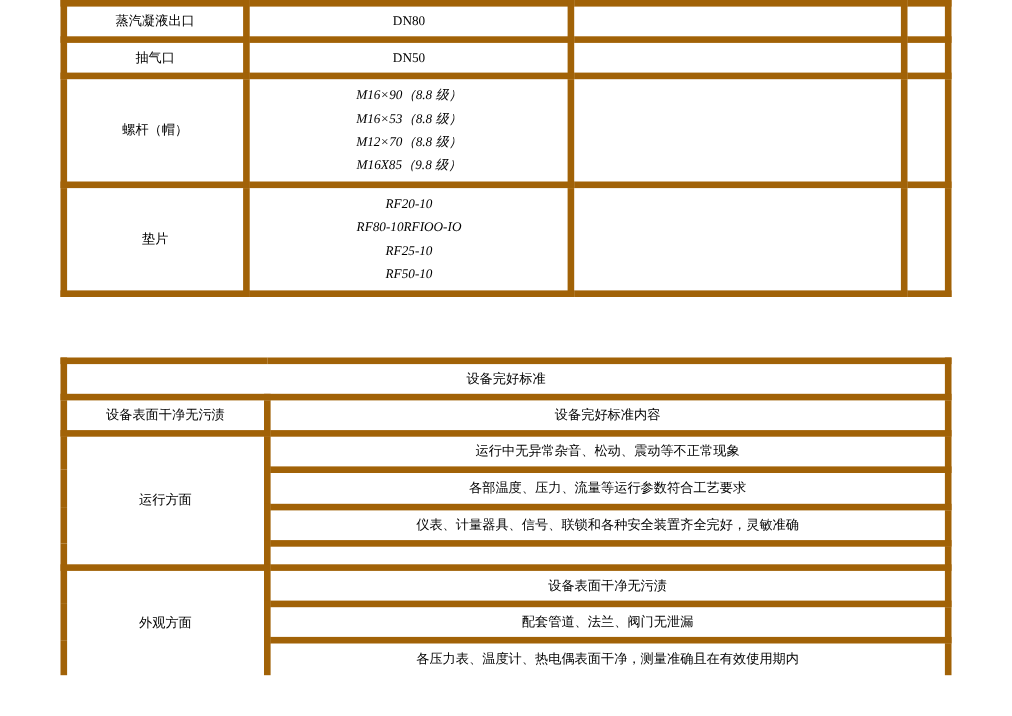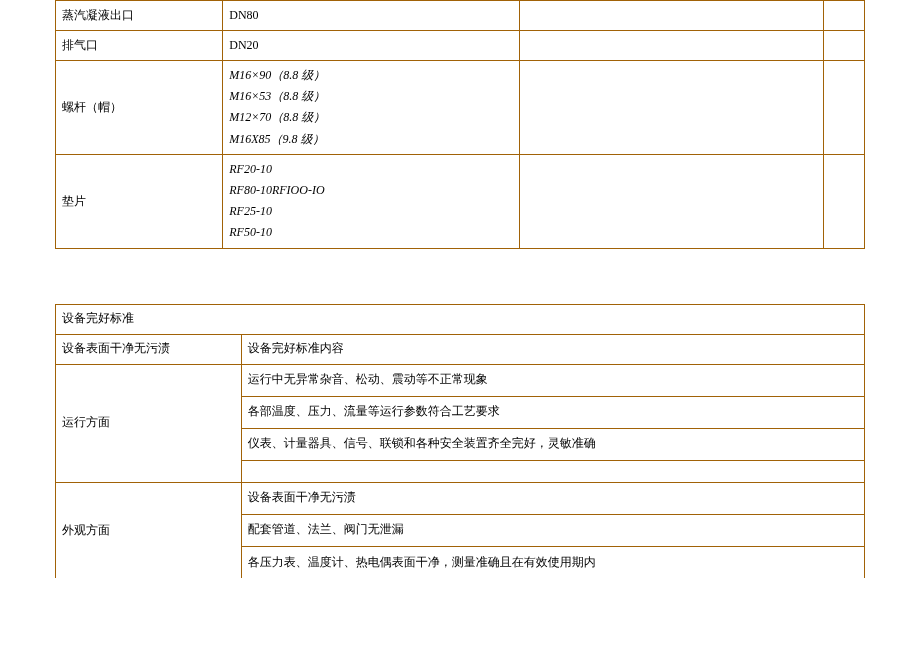--- a/index.html
+++ b/index.html
@@ -18,22 +18,22 @@
       width: 920px;
       margin: 0 auto;
     }
     table {
       border-collapse: collapse;
       width: 810px;
       margin-left: 55px;
       margin-right: 55px;
     }
     td {
-      border: 1px solid #a16207;
-      text-align: left;
+      border: 6px solid #a16207;
+      text-align: center;
       vertical-align: middle;
       padding: 4px 6px;
       line-height: 1.6;
       font-size: 12px;
     }
     .multi-line {
       line-height: 1.6;
     }
     .multi-line div {
       padding: 1px 0;
@@ -67,22 +67,22 @@
 
   <table>
     <tbody>
         <tr class="header-row">
       <td class="t1-c1">蒸汽凝液出口</td>
       <td class="t1-c2">DN80</td>
       <td class="t1-c3"></td>
       <td class="t1-c4"></td>
     </tr>
     <tr class="header-row">
-      <td>排气口</td>
-      <td>DN20</td>
+      <td>抽气口</td>
+      <td>DN50</td>
       <td></td>
       <td></td>
     </tr>
     <tr>
       <td>螺杆（帽）</td>
       <td class="multi-line">
         <div>M16×90（8.8 级）</div>
         <div>M16×53（8.8 级）</div>
         <div>M12×70（8.8 级）</div>
         <div>M16X85（9.8 级）</div>

